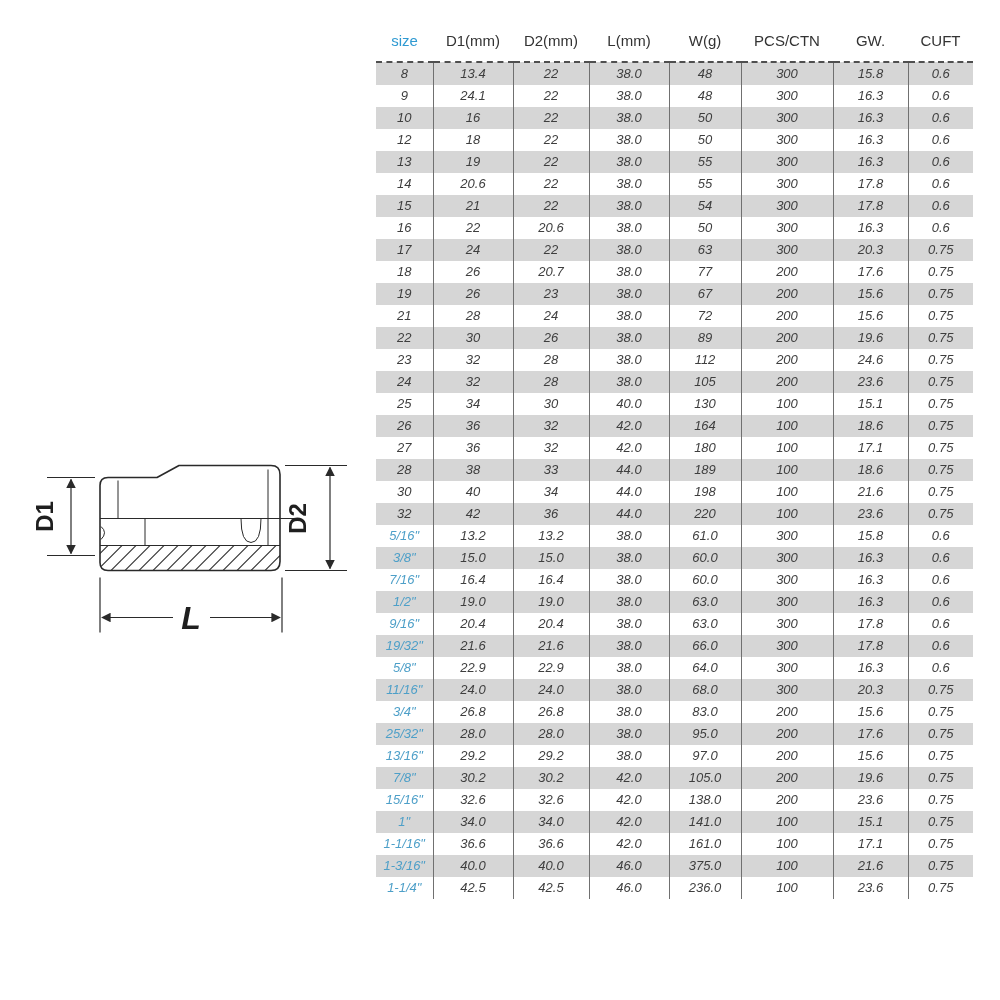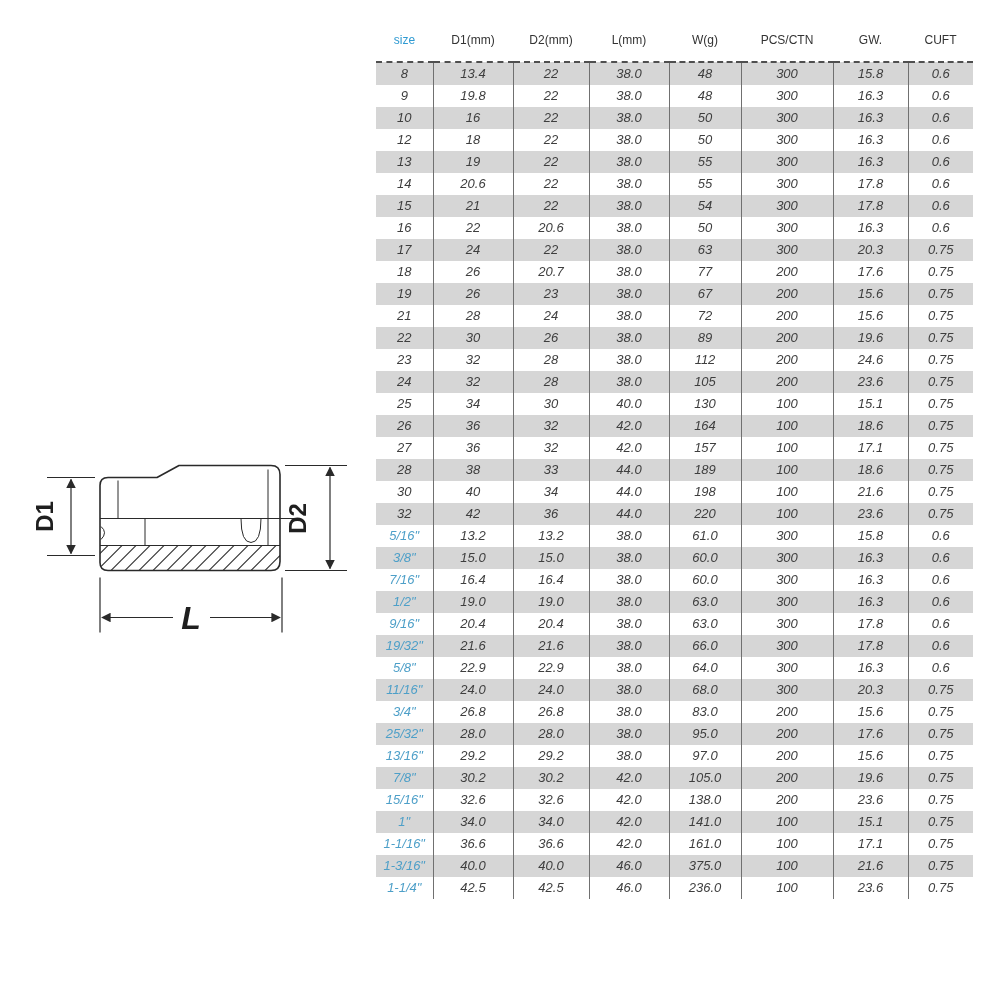--- a/index.html
+++ b/index.html
@@ -7,21 +7,21 @@
     position:relative;width:1000px;height:1000px;background:#ffffff;overflow:hidden;
     font-family:"Liberation Sans",sans-serif;
   }
   
   table.spec{
     position:absolute;left:376px;top:26px;width:597px;
     border-collapse:collapse;table-layout:fixed;
   }
   table.spec thead th{
     height:28px;padding:0 0 7px 0;
-    font-size:12px;font-weight:400;font-style:normal;color:#333;
+    font-size:15px;font-weight:400;font-style:normal;color:#333;
     border-bottom:2px dashed #4f4f4f;text-align:center;white-space:nowrap;
   }
   table.spec thead th.size-hd{color:#2f9ad2;}
   table.spec tbody td{
     height:22px;line-height:22px;padding:0;
     font-size:13px;font-style:italic;color:#3e3e3e;
     text-align:center;border-left:1px solid #707070;white-space:nowrap;
   }
   table.spec tbody td:first-child{border-left:none;}
   table.spec tbody tr:nth-child(odd){background:#d6d6d6;}
@@ -135,21 +135,21 @@
           <td>13.4</td>
           <td>22</td>
           <td>38.0</td>
           <td>48</td>
           <td>300</td>
           <td>15.8</td>
           <td>0.6</td>
         </tr>
         <tr>
           <td>9</td>
-          <td>19.8</td>
+          <td>24.1</td>
           <td>22</td>
           <td>38.0</td>
           <td>48</td>
           <td>300</td>
           <td>16.3</td>
           <td>0.6</td>
         </tr>
         <tr>
           <td>10</td>
           <td>16</td>
@@ -298,21 +298,21 @@
           <td>164</td>
           <td>100</td>
           <td>18.6</td>
           <td>0.75</td>
         </tr>
         <tr>
           <td>27</td>
           <td>36</td>
           <td>32</td>
           <td>42.0</td>
-          <td>157</td>
+          <td>180</td>
           <td>100</td>
           <td>17.1</td>
           <td>0.75</td>
         </tr>
         <tr>
           <td>28</td>
           <td>38</td>
           <td>33</td>
           <td>44.0</td>
           <td>189</td>

